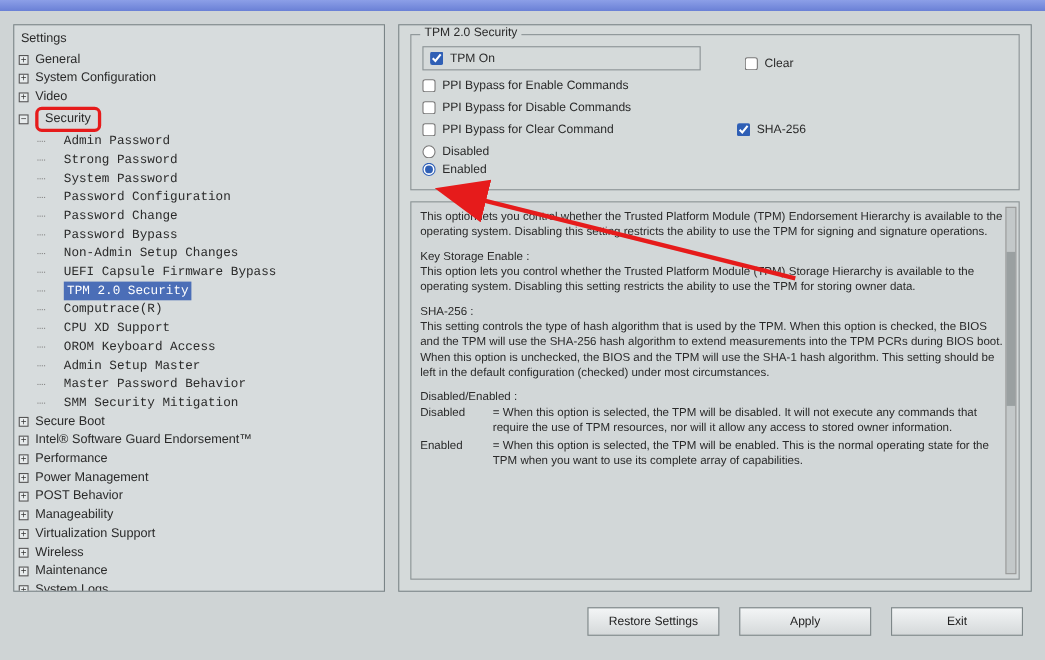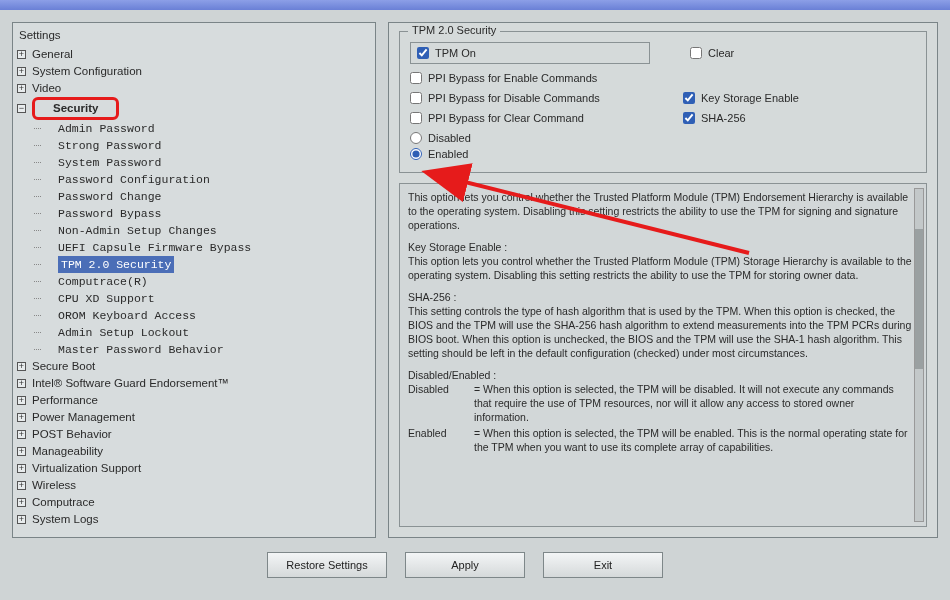--- a/index.html
+++ b/index.html
@@ -16,21 +16,21 @@
   }
   .content-wrap {
     display: flex;
     gap: 12px;
     padding: 12px 12px 8px 12px;
     height: 536px;
   }
 
   
   .sidebar {
-    width: 364px;
+    width: 338px;
     border: 1px solid #7a8487;
     background: #d7dcdd;
     padding: 4px 6px 4px 4px;
     overflow: hidden;
     font-size: 11.5px;
     line-height: 17px;
   }
   .tree-title { padding-left: 2px; margin-bottom: 2px; }
   .tree-item { display: flex; align-items: center; gap: 6px; white-space: nowrap; cursor: pointer; }
   .tree-item .exp {
@@ -43,21 +43,21 @@
   .tree-child { padding-left: 26px; position: relative; font-family: Liberation Mono, monospace; }
   .tree-child::before {
     content: ""; position: absolute; left: 17px; top: 8px;
     width: 7px; height: 1px; border-top: 1px dotted #888;
   }
   .tree-item.selected .label {
     background: #4b6eb7; color: #fff; padding: 0 3px;
   }
   .highlight-box {
     border: 3px solid #e61b1b; border-radius: 6px;
-    padding: 0 18px; display: inline-block; font-weight: bold;
+    padding: 0 6px; display: inline-block;
   }
 
   
   .main {
     flex: 1;
     border: 1px solid #7a8487;
     background: #d5dada;
     padding: 8px 10px 10px 10px;
     display: flex; flex-direction: column;
     gap: 10px;
@@ -66,21 +66,21 @@
   .group {
     border: 1px solid #8a9294;
     padding: 10px 10px 12px 10px;
     position: relative;
   }
   .group-title {
     position: absolute; top: -8px; left: 8px;
     background: #d5dada; padding: 0 4px; font-size: 11px;
   }
   .cb-row { display: flex; gap: 40px; margin-bottom: 8px; }
-  .cb-col { flex: 1; display: flex; align-items: center; gap: 6px; }
+  .cb-col { flex: 1; display: flex; align-items: flex-end; gap: 6px; }
   .cb-col.box1 { border: 1px solid #8a9294; padding: 4px 6px; }
   .cb-col input[type=checkbox] { width: 12px; height: 12px; accent-color: #2f5fb5; }
   .radio-row { display: flex; align-items: center; gap: 6px; margin-top: 4px; }
   .radio-row input[type=radio] { width: 12px; height: 12px; accent-color: #2f5fb5; }
 
   .help-pane {
     flex: 1;
     border: 1px solid #8a9294;
     background: #d2d7d8;
     padding: 6px 14px 6px 8px;
@@ -96,21 +96,21 @@
   .help-pane .sb .thumb {
     position: absolute; left: 0; right: 0; top: 40px; height: 140px;
     background: #9aa0a1;
   }
   .help-section { margin-bottom: 8px; }
   .defs { display: grid; grid-template-columns: 60px 1fr; gap: 2px 6px; }
 
   
   .footer {
     height: 44px; padding: 6px 20px 0 0;
-    display: flex; justify-content: center; gap: 18px;
+    display: flex; justify-content: flex-end; gap: 18px;
   }
   .footer button {
     width: 120px; height: 26px;
     background: linear-gradient(#f3f5f6, #d5d9da);
     border: 1px solid #7e8789;
     font-size: 11px; color: #222;
     cursor: pointer;
   }
 
   
@@ -188,26 +188,30 @@
         <div class="tree-item leaf tree-child">
           <span class="exp">+</span>
           <span class="label">CPU XD Support</span>
         </div>
         <div class="tree-item leaf tree-child">
           <span class="exp">+</span>
           <span class="label">OROM Keyboard Access</span>
         </div>
         <div class="tree-item leaf tree-child">
           <span class="exp">+</span>
-          <span class="label">Admin Setup Lockout</span>
+          <span class="label">Admin Setup Master</span>
         </div>
         <div class="tree-item leaf tree-child">
           <span class="exp">+</span>
           <span class="label">Master Password Behavior</span>
         </div>
+        <div class="tree-item leaf tree-child">
+          <span class="exp">+</span>
+          <span class="label">SMM Security Mitigation</span>
+        </div>
         <div class="tree-item">
           <span class="exp">+</span>
           <span class="label">Secure Boot</span>
         </div>
         <div class="tree-item">
           <span class="exp">+</span>
           <span class="label">Intel® Software Guard Endorsement™</span>
         </div>
         <div class="tree-item">
           <span class="exp">+</span>
@@ -228,21 +232,21 @@
         <div class="tree-item">
           <span class="exp">+</span>
           <span class="label">Virtualization Support</span>
         </div>
         <div class="tree-item">
           <span class="exp">+</span>
           <span class="label">Wireless</span>
         </div>
         <div class="tree-item">
           <span class="exp">+</span>
-          <span class="label">Computrace</span>
+          <span class="label">Maintenance</span>
         </div>
         <div class="tree-item">
           <span class="exp">+</span>
           <span class="label">System Logs</span>
         </div>
       </div>
   </div>
 
   <div class="main">
 
@@ -262,24 +266,20 @@
           <div class="cb-row">
             <div class="cb-col">
               <input type="checkbox" style="">
               <span>PPI Bypass for Enable Commands</span>
             </div>
           </div>
           <div class="cb-row">
             <div class="cb-col">
               <input type="checkbox" style="">
               <span>PPI Bypass for Disable Commands</span>
-            </div>
-            <div class="cb-col">
-              <input type="checkbox" checked="" style="">
-              <span>Key Storage Enable</span>
             </div>
           </div>
           <div class="cb-row">
             <div class="cb-col">
               <input type="checkbox" style="">
               <span>PPI Bypass for Clear Command</span>
             </div>
             <div class="cb-col">
               <input type="checkbox" checked="" style="">
               <span>SHA-256</span>

